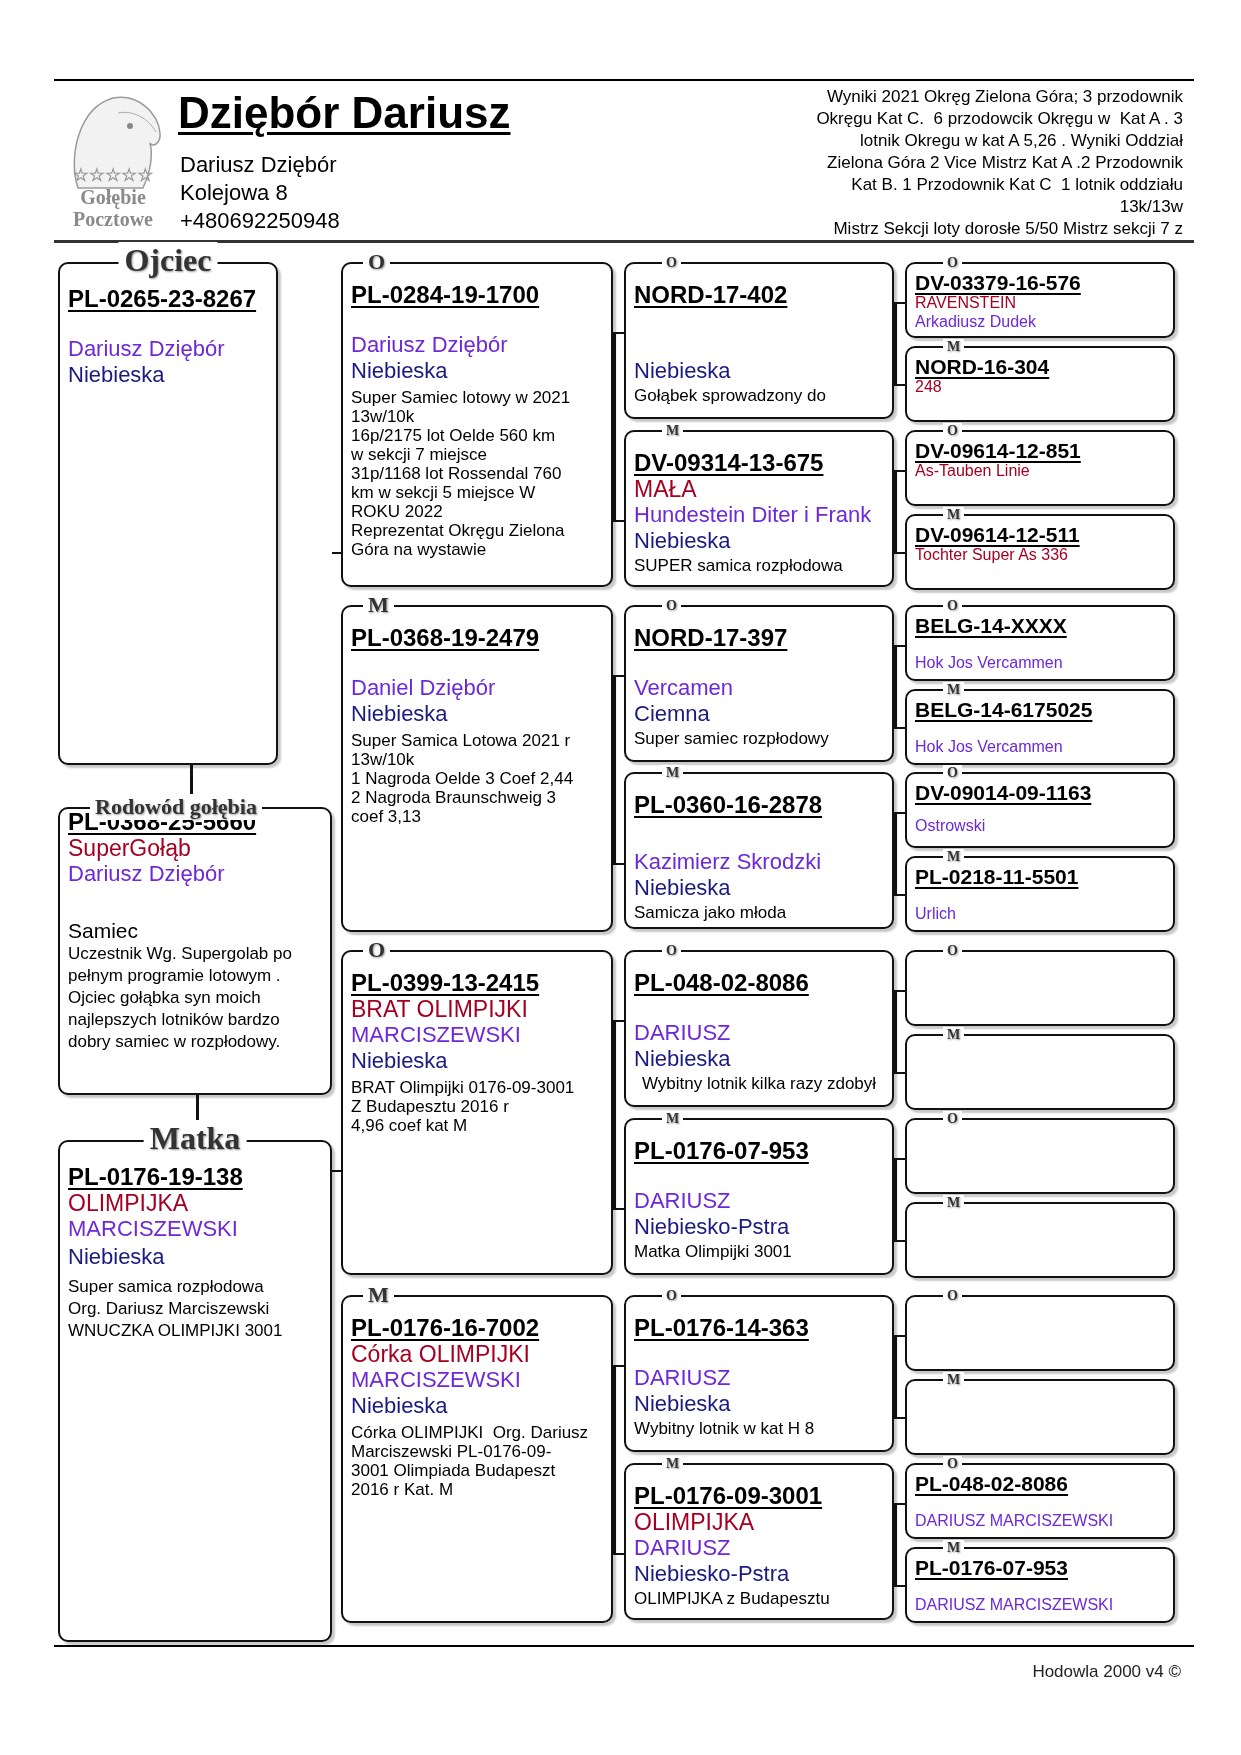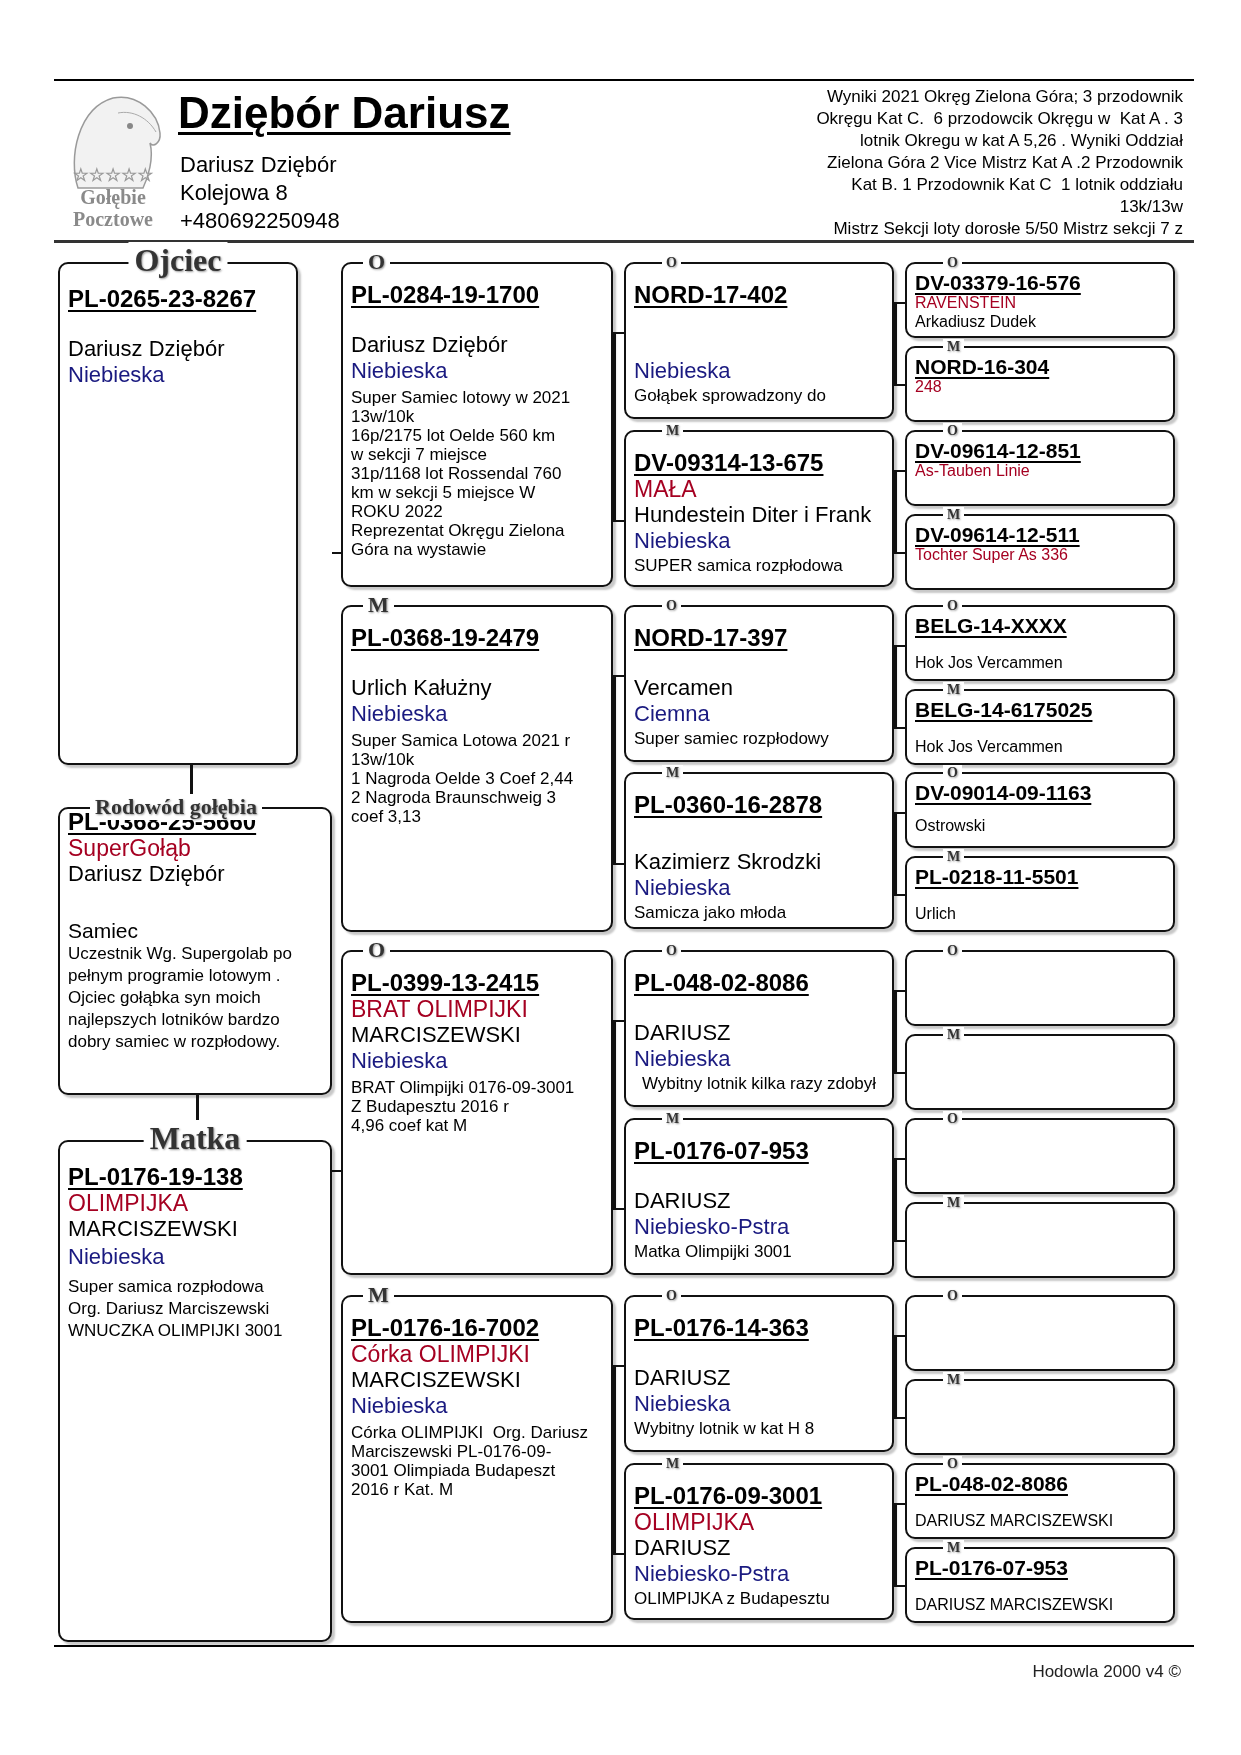--- a/index.html
+++ b/index.html
@@ -12,21 +12,21 @@
   .results { position:absolute; right:58px; top:86px; width:450px; text-align:right; font-size:17px; line-height:22px; white-space:pre-wrap; }
   .box { position:absolute; border:2px solid #111; border-radius:10px; box-shadow:3px 3px 2px #c8c8c8; background:#fff; box-sizing:border-box; padding:0 8px; }
   .tag { position:absolute; left:50%; transform:translateX(-50%); top:-16px; background:#fff; padding:0 6px; font-family:"Liberation Serif", serif; font-weight:bold; color:#333; text-shadow:1px 1px 2px #999; white-space:nowrap; }
   .tag.sm { top:-9px; font-size:14px; left:36px; transform:none; padding:0 4px; }
   .tag.md { top:-15px; font-size:22px; left:20px; transform:none; padding:0 5px; }
   .tag.lg { top:-22px; font-size:32px; }
   .ring { font-size:24px; line-height:26px; font-weight:bold; text-decoration:underline; text-decoration-thickness:2px; text-underline-offset:3px; display:block; white-space:nowrap; }
   .ring.sm { font-size:21px; line-height:22px; }
   .name { color:#a50021; font-size:23px; line-height:26px; display:block; }
   .name.sm { font-size:16px; line-height:18px; }
-  .breeder { color:#000000; font-size:22px; line-height:26px; display:block; }
+  .breeder { color:#6d28d9; font-size:22px; line-height:26px; display:block; }
   .breeder.sm { font-size:16px; line-height:19px; }
   .color { color:#1a1a80; font-size:22px; line-height:26px; display:block; }
   .desc { font-size:17px; line-height:19px; display:block; white-space:pre-wrap; }
   .sex { font-size:21px; line-height:24px; display:block; }
   .line { position:absolute; background:#111; }
   .footer { position:absolute; right:60px; top:1662px; font-size:17px; color:#222; }
 </style>
 </head>
 <body>
 
@@ -48,21 +48,21 @@
 <div class="results">Wyniki 2021 Okręg Zielona Góra; 3 przodownik
 Okręgu Kat C.  6 przodowcik Okręgu w  Kat A . 3
 lotnik Okregu w kat A 5,26 . Wyniki Oddział
 Zielona Góra 2 Vice Mistrz Kat A .2 Przodownik
 Kat B. 1 Przodownik Kat C  1 lotnik oddziału
 13k/13w
 Mistrz Sekcji loty dorosłe 5/50 Mistrz sekcji 7 z</div>
 
 <div class="hr" style="top:240px;height:3px;background:#333;"></div>
 
-<div class="box" style="left:58px;top:262px;width:240px;height:503px;">
+<div class="box" style="left:58px;top:262px;width:220px;height:503px;">
   <span class="tag lg">Ojciec</span>
   <span class="ring" style="margin-top:22px;">PL-0265-23-8267</span>
   <span class="breeder" style="margin-top:24px;">Dariusz Dziębór</span>
   <span class="color">Niebieska</span>
 </div>
 
 <div class="line" style="left:190px;top:765px;width:3px;height:38px;"></div>
 
 <div class="box" style="left:58px;top:807px;width:274px;height:288px;">
   <span class="tag md" style="left:30px;">Rodowód gołębia</span>
@@ -102,21 +102,21 @@
 w sekcji 7 miejsce
 31p/1168 lot Rossendal 760
 km w sekcji 5 miejsce W
 ROKU 2022
 Reprezentat Okręgu Zielona
 Góra na wystawie</span>
     </div>
     <div class="box" style="left: 341px; top: 605px; width: 272px; height: 327px;">
       <span class="tag md">M</span>
       <span class="ring" style="margin-top:18px;">PL-0368-19-2479</span>
-      <span class="breeder" style="margin-top:24px;">Urlich Kałużny</span>
+      <span class="breeder" style="margin-top:24px;">Daniel Dziębór</span>
       <span class="color">Niebieska</span>
       <span class="desc" style="margin-top:4px;">Super Samica Lotowa 2021 r
 13w/10k
 1 Nagroda Oelde 3 Coef 2,44
 2 Nagroda Braunschweig 3
 coef 3,13</span>
     </div>
     <div class="box" style="left: 341px; top: 950px; width: 272px; height: 325px;">
       <span class="tag md">O</span>
       <span class="ring" style="margin-top:18px;">PL-0399-13-2415</span>

